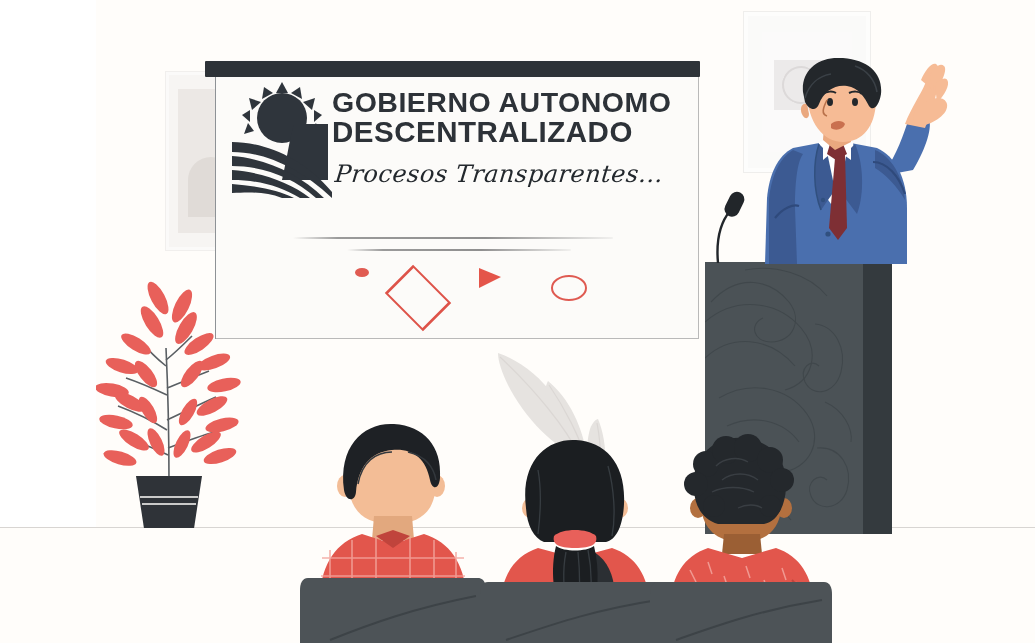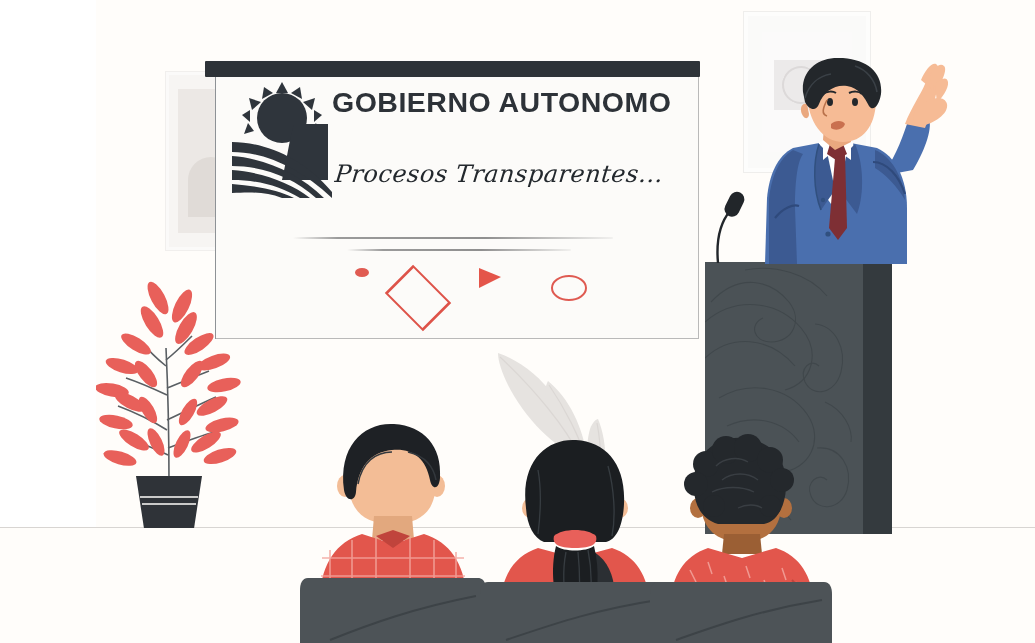--- a/index.html
+++ b/index.html
@@ -183,20 +183,21 @@
         <path d="M0 62 C30 62 70 76 100 112 L100 118 C66 86 30 72 0 72 Z"></path>
         <path d="M0 76 C30 78 66 92 92 118 L84 118 C60 96 28 86 0 86 Z"></path>
         <path d="M0 90 C28 92 58 102 78 118 L68 118 C48 106 26 100 0 100 Z"></path>
         <path d="M0 104 C24 106 46 110 62 118 L50 118 C34 112 20 112 0 113 Z"></path>
       </g>
     </svg>
   </div>
 
   <div class="abs" id="slide-title">
     <div class="title-line" id="title-1">GOBIERNO AUTONOMO</div>
+    <div class="title-line" id="title-2">DESCENTRALIZADO</div>
   </div>
   <div class="abs" id="slide-tagline">Procesos  Transparentes...</div>
 
   <div class="abs divider" id="divider-1"></div>
   <div class="abs divider" id="divider-2"></div>
 
   <div class="abs" id="shape-dot"></div>
   <div class="abs" id="shape-diamond"></div>
   <div class="abs" id="shape-triangle"></div>
   <div class="abs" id="shape-ellipse"></div>

